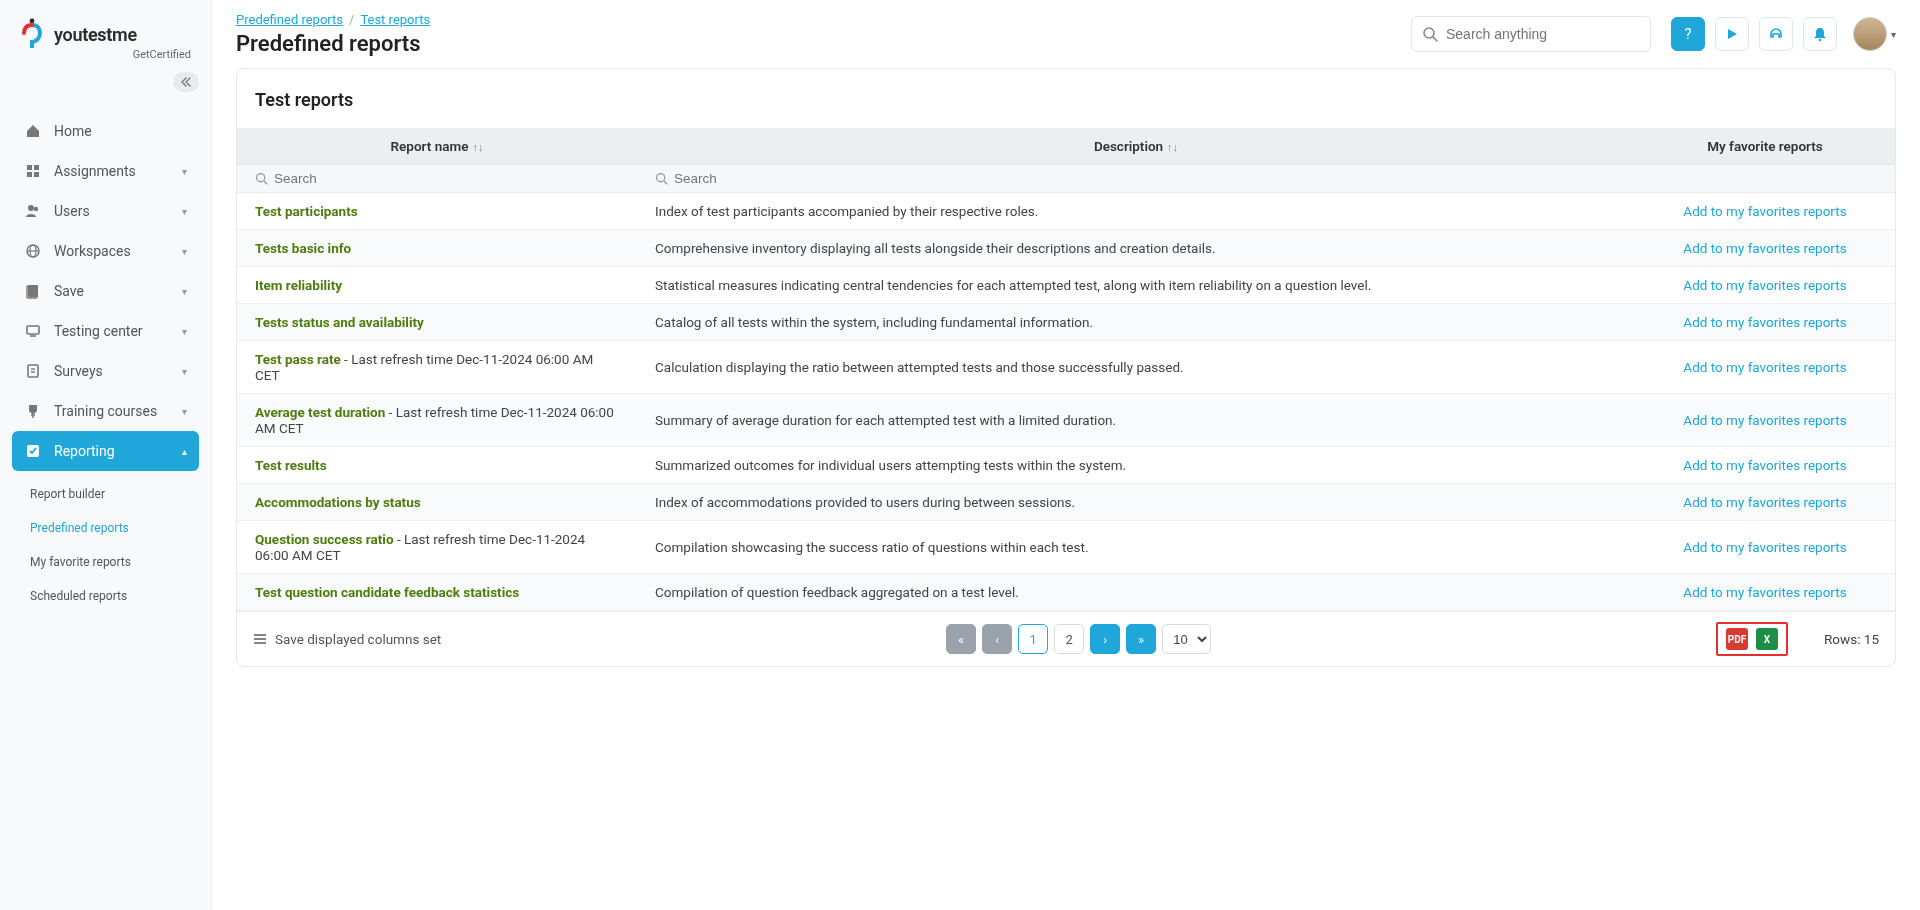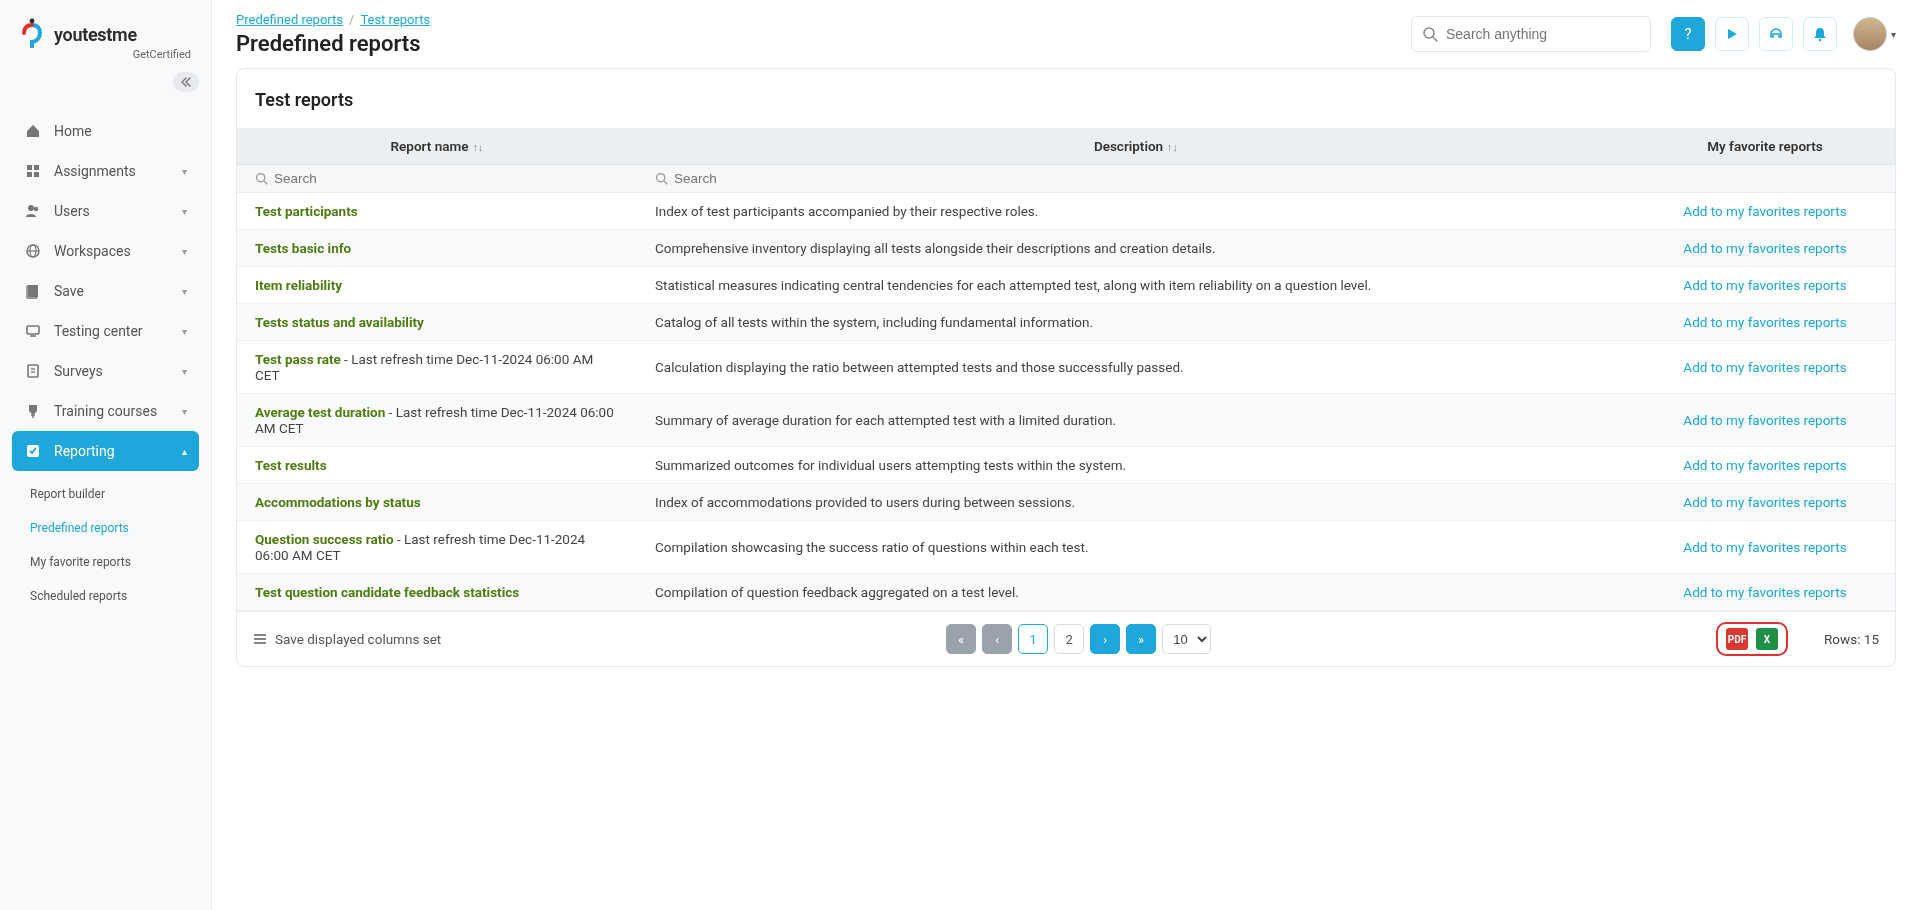--- a/index.html
+++ b/index.html
@@ -52,21 +52,21 @@
 .suffix { color: #444; font-weight: 400; }
 .fav-link { color: #1ea7d8; font-weight: 400; text-align: center; cursor: pointer; }
 .table-footer { display: flex; align-items: center; padding: 10px 16px; border-top: 1px solid #e9ecef; gap: 26px; }
 .cols-save { display: flex; align-items: center; gap: 8px; color: #555; font-size: 13.5px; cursor: pointer; }
 .pager { display: flex; align-items: center; gap: 6px; margin: 0 auto; }
 .pg-btn { min-width: 30px; height: 30px; border: 1px solid #d6dbe0; border-radius: 5px; display: inline-flex; align-items: center; justify-content: center; font-size: 13px; color: #555; background: #fff; cursor: pointer; padding: 0 8px; }
 .pg-btn.disabled { background: #9aa3ac; color: #fff; border-color: #9aa3ac; cursor: default; }
 .pg-btn.current { border-color: #1ea7d8; color: #1ea7d8; background: #fff; }
 .pg-btn.solid { background: #1ea7d8; color: #fff; border-color: #1ea7d8; }
 .pg-select { height: 30px; border: 1px solid #d6dbe0; border-radius: 5px; padding: 0 6px; font-size: 13px; color: #444; background: #fff; cursor: pointer; }
-.export-box { border: 2px solid #e2302f; padding: 4px 8px; border-radius: 10px; display: flex; align-items: center; gap: 8px; }
+.export-box { border: 2px solid #e2302f; padding: 4px 8px; border-radius: 2px; display: flex; align-items: center; gap: 8px; }
 .export-ic { width: 22px; height: 22px; display: inline-flex; align-items: center; justify-content: center; border-radius: 3px; font-size: 10px; font-weight: 700; color: #fff; cursor: pointer; }
 .pdf-ic { background: #d93a2f; }
 .xls-ic { background: #1d8f46; }
 .rows-label { font-size: 13.5px; color: #444; margin-left: 10px; }
 svg { display: block; }
 </style>
 </head>
 <body>
 
 <div class="app">

